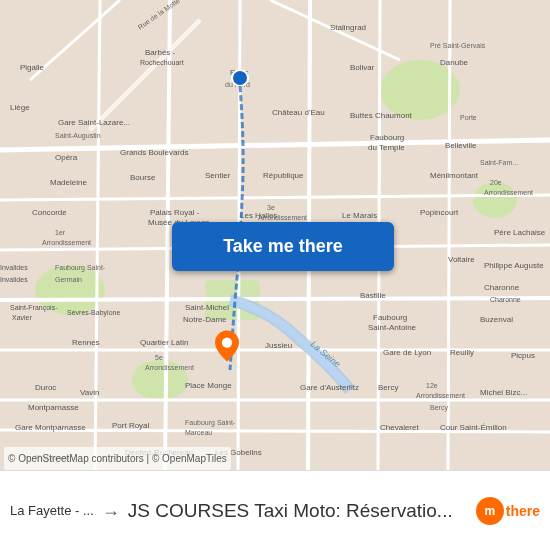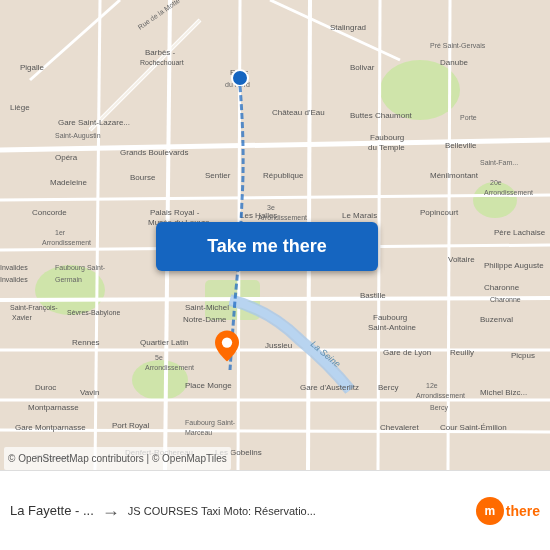--- a/index.html
+++ b/index.html
@@ -19,21 +19,21 @@
     }
 
     #map-svg {
       width: 100%;
       height: 100%;
     }
 
     #take-me-there-btn {
       position: absolute;
       top: 222px;
-      left: 156px;
+      left: 172px;
       width: 222px;
       height: 49px;
       background: #1565C0;
       color: white;
       border: none;
       border-radius: 6px;
       font-size: 18px;
       font-weight: bold;
       cursor: pointer;
       display: flex;
@@ -82,21 +82,21 @@
       text-overflow: ellipsis;
     }
 
     #arrow-icon {
       font-size: 18px;
       color: #555;
       flex: 0 0 auto;
     }
 
     #destination-label {
-      font-size: 11px;
+      font-size: 19px;
       color: #333;
       flex: 1;
       white-space: nowrap;
       overflow: hidden;
       text-overflow: ellipsis;
     }
 
     #moovit-logo {
       flex: 0 0 auto;
       display: flex;

